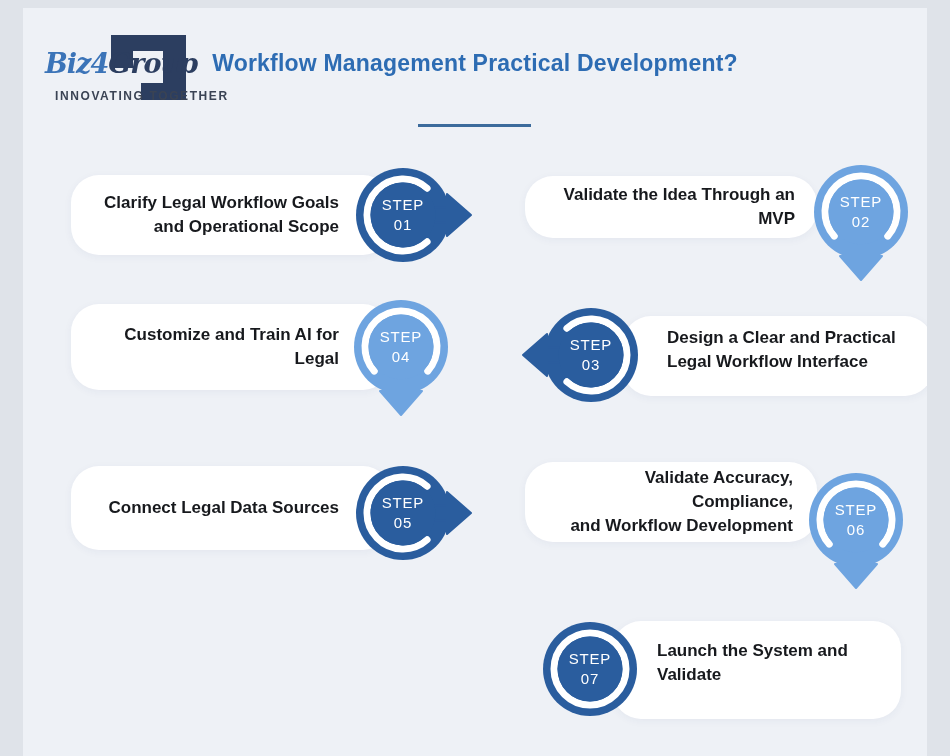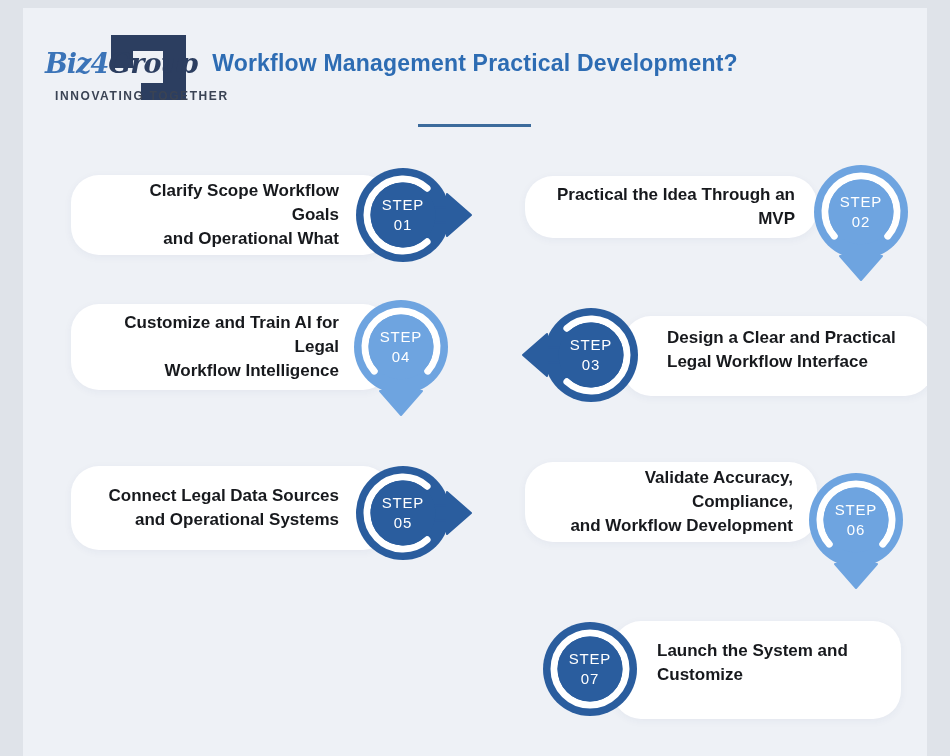--- a/index.html
+++ b/index.html
@@ -80,39 +80,39 @@
     <div class="logo-script"><span class="b">Biz</span><span class="b">4</span><span class="g">Group</span></div>
     <div class="logo-tagline">INNOVATING TOGETHER</div>
   </div>
 
   <div class="title">
     <div class="t-accent">Workflow Management Practical Development?</div>
   </div>
   <div class="divider"></div>
 
   <div class="card align-right" style="left:48px;top:167px;width:320px;height:80px;padding:0 52px 0 28px;">
-    <span>Clarify Scope Workflow Goals</span>
-    <span>and Operational What</span>
+    <span>Clarify Legal Workflow Goals</span>
+    <span>and Operational Scope</span>
   </div>
   <div class="badge dark" style="left:305px;top:132px;">
     <svg width="150" height="150" viewBox="0 0 150 150">
       <circle class="disc" cx="75" cy="75" r="47"></circle>
       <path class="ring" d="M 99.09 101.75 A 36 36 0 1 1 99.09 48.25"></path>
       <g class="arrow" stroke-width="2" stroke-linejoin="round">
         <rect x="98" y="67.5" width="23" height="15" rx="3"></rect>
         <path d="M 119 54 L 143 75 L 119 96 Z"></path>
       </g>
       <circle class="disc" cx="75" cy="75" r="32.5"></circle>
       <text x="75" y="70">STEP</text>
       <text x="75" y="90">01</text>
     </svg>
   </div>
 
   <div class="card align-right" style="left:502px;top:168px;width:292px;height:62px;padding:0 22px 0 24px;">
-    <span>Practical the Idea Through an MVP</span>
+    <span>Validate the Idea Through an MVP</span>
   </div>
   <div class="badge light" style="left:763px;top:129px;">
     <svg width="150" height="150" viewBox="0 0 150 150">
       <circle class="disc" cx="75" cy="75" r="47"></circle>
       <path class="ring" d="M 48.25 99.09 A 36 36 0 1 1 101.75 99.09"></path>
       <g class="arrow" stroke-width="2" stroke-linejoin="round" transform="rotate(90 75 75)">
         <rect x="98" y="67.5" width="23" height="15" rx="3"></rect>
         <path d="M 119 54 L 143 75 L 119 96 Z"></path>
       </g>
       <circle class="disc" cx="75" cy="75" r="32.5"></circle>
@@ -134,39 +134,37 @@
         <path d="M 119 54 L 143 75 L 119 96 Z"></path>
       </g>
       <circle class="disc" cx="75" cy="75" r="32.5"></circle>
       <text x="75" y="70">STEP</text>
       <text x="75" y="90">03</text>
     </svg>
   </div>
 
   <div class="card align-right" style="left:48px;top:296px;width:320px;height:86px;padding:0 52px 0 28px;">
     <span>Customize and Train AI for Legal</span>
-    <span>Workflow Intelligence</span>
   </div>
   <div class="badge light" style="left:303px;top:264px;">
     <svg width="150" height="150" viewBox="0 0 150 150">
       <circle class="disc" cx="75" cy="75" r="47"></circle>
       <path class="ring" d="M 48.25 99.09 A 36 36 0 1 1 101.75 99.09"></path>
       <g class="arrow" stroke-width="2" stroke-linejoin="round" transform="rotate(90 75 75)">
         <rect x="98" y="67.5" width="23" height="15" rx="3"></rect>
         <path d="M 119 54 L 143 75 L 119 96 Z"></path>
       </g>
       <circle class="disc" cx="75" cy="75" r="32.5"></circle>
       <text x="75" y="70">STEP</text>
       <text x="75" y="90">04</text>
     </svg>
   </div>
 
   <div class="card align-right" style="left:48px;top:458px;width:320px;height:84px;padding:0 52px 0 18px;">
     <span>Connect Legal Data Sources</span>
-    <span>and Operational Systems</span>
   </div>
   <div class="badge dark" style="left:305px;top:430px;">
     <svg width="150" height="150" viewBox="0 0 150 150">
       <circle class="disc" cx="75" cy="75" r="47"></circle>
       <path class="ring" d="M 99.09 101.75 A 36 36 0 1 1 99.09 48.25"></path>
       <g class="arrow" stroke-width="2" stroke-linejoin="round">
         <rect x="98" y="67.5" width="23" height="15" rx="3"></rect>
         <path d="M 119 54 L 143 75 L 119 96 Z"></path>
       </g>
       <circle class="disc" cx="75" cy="75" r="32.5"></circle>
@@ -188,21 +186,21 @@
         <path d="M 119 54 L 143 75 L 119 96 Z"></path>
       </g>
       <circle class="disc" cx="75" cy="75" r="32.5"></circle>
       <text x="75" y="70">STEP</text>
       <text x="75" y="90">06</text>
     </svg>
   </div>
 
   <div class="card align-left" style="left:590px;top:613px;width:288px;height:98px;padding:0 24px 14px 44px;">
     <span>Launch the System and</span>
-    <span>Customize</span>
+    <span>Validate</span>
   </div>
   <div class="badge dark" style="left:492px;top:586px;">
     <svg width="150" height="150" viewBox="0 0 150 150">
       <circle class="disc" cx="75" cy="75" r="47"></circle>
       <circle class="ring" cx="75" cy="75" r="36"></circle>
       <circle class="disc" cx="75" cy="75" r="32.5"></circle>
       <text x="75" y="70">STEP</text>
       <text x="75" y="90">07</text>
     </svg>
   </div>

